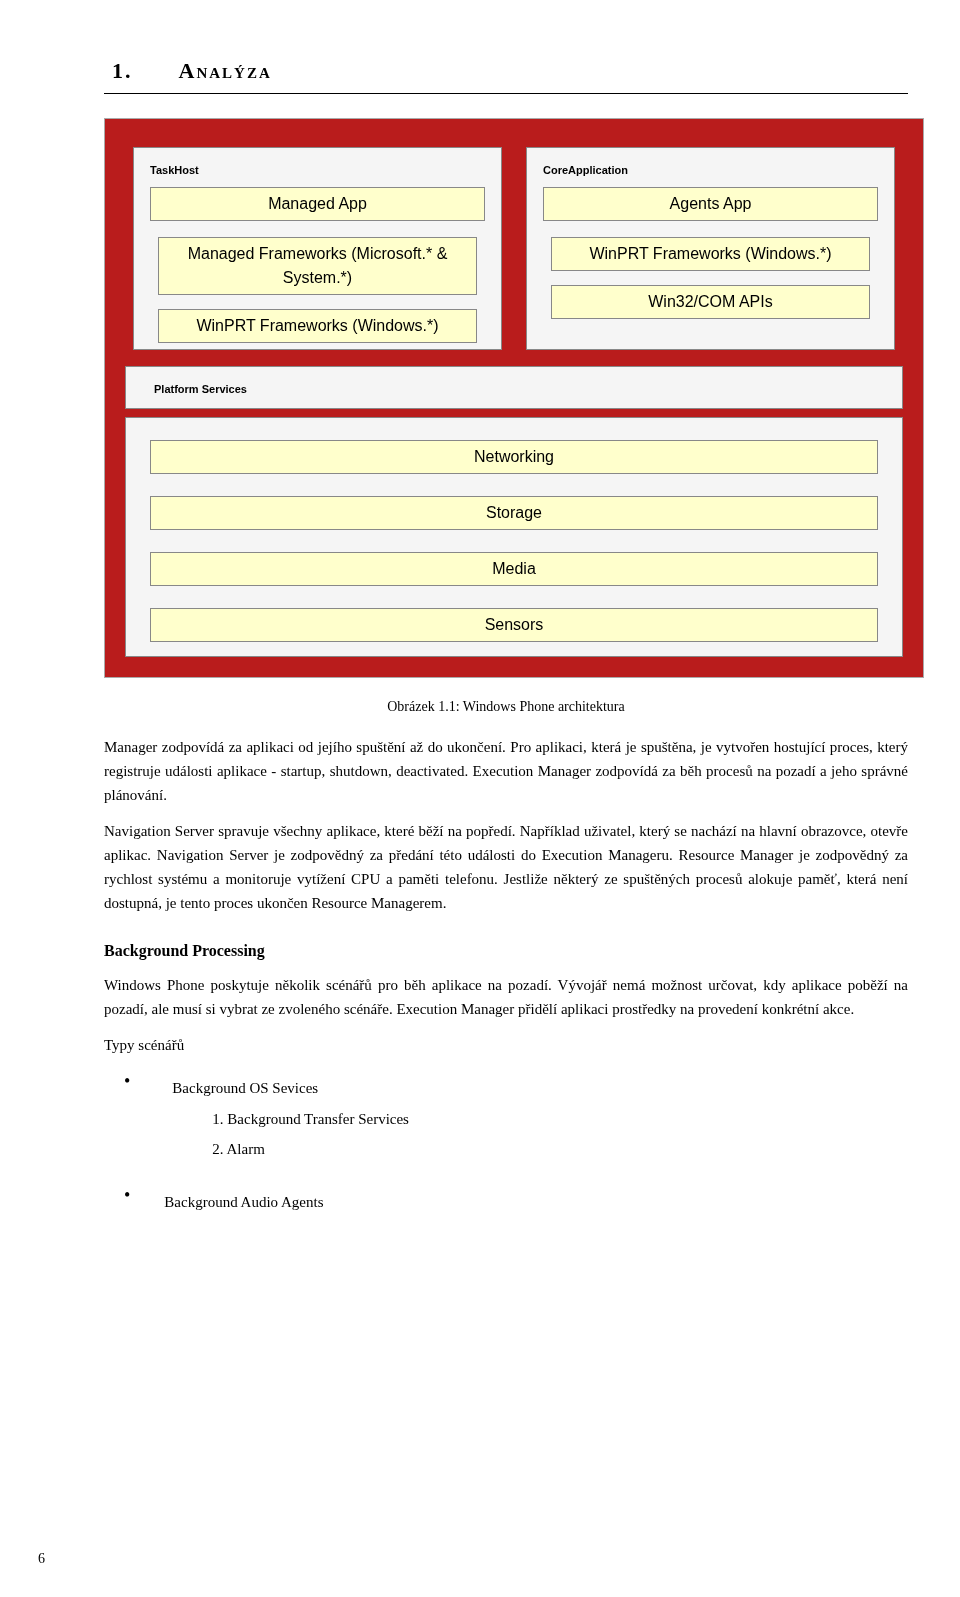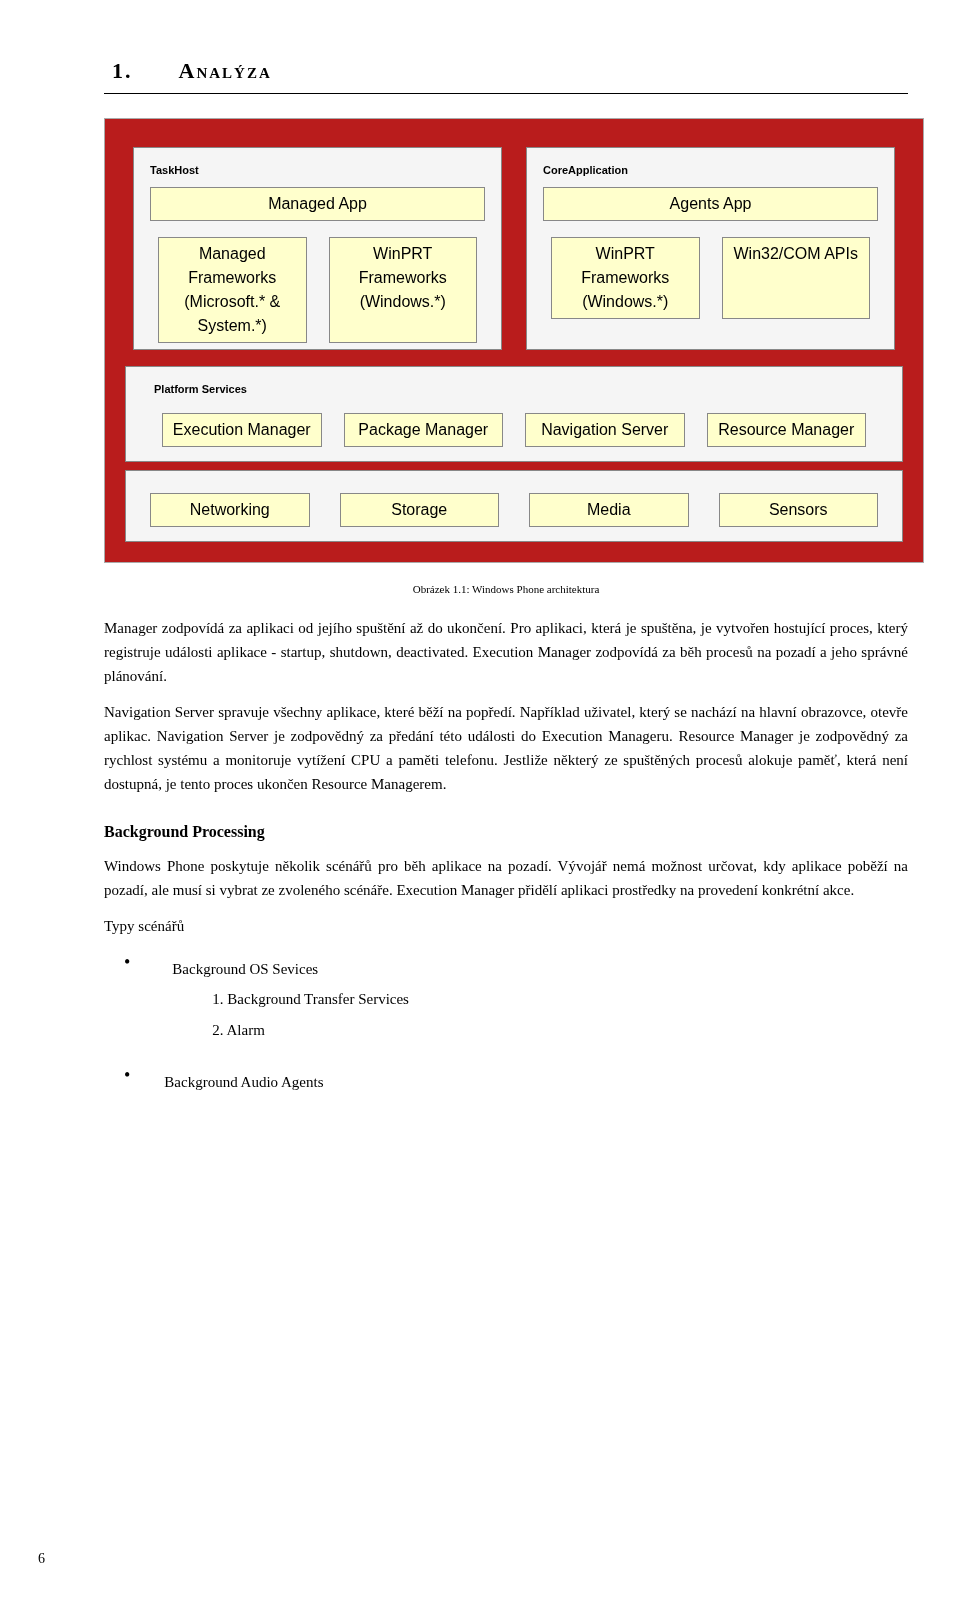--- a/index.html
+++ b/index.html
@@ -56,20 +56,21 @@
       font-size: 16px;
       font-family: Arial, sans-serif;
       font-weight: normal;
       margin-bottom: 5px;
     }
 
     .box-inner-row {
       display: flex;
       gap: 6px;
       margin-bottom: 0;
+      flex-direction: column;
     }
 
     .box-inner-row .box-inner {
       flex: 1;
       margin-bottom: 0;
     }
 
     
     .platform-section {
       border: 1.5px solid #888;
@@ -95,31 +96,32 @@
     
     .base-section {
       border: 1.5px solid #888;
       background: #f5f5f5;
       padding: 6px 8px;
     }
 
     .base-boxes {
       display: flex;
       gap: 14px;
+      flex-direction: column;
     }
 
     .base-boxes .box-inner {
       flex: 1;
       margin-bottom: 0;
     }
 
     
     .figure-caption {
       text-align: center;
-      font-size: 11px;
+      font-size: 14px;
       margin-bottom: 18px;
       font-family: 'Times New Roman', Times, serif;
     }
 
     
     .body-text {
       text-align: justify;
       margin-bottom: 12px;
       font-size: 15px;
       line-height: 1.6;
@@ -207,26 +209,20 @@
       <div class="box-inner">Agents App</div>
       <div class="box-inner-row">
         <div class="box-inner">WinPRT Frameworks (Windows.*)</div>
         <div class="box-inner">Win32/COM APIs</div>
       </div>
     </div>
   </div>
 
   <div class="platform-section">
     <div class="box-group-label">Platform Services</div>
-    <div class="platform-boxes">
-      <div class="box-inner">Execution Manager</div>
-      <div class="box-inner">Package Manager</div>
-      <div class="box-inner">Navigation Server</div>
-      <div class="box-inner">Resource Manager</div>
-    </div>
   </div>
 
   <div class="base-section">
     <div class="base-boxes">
       <div class="box-inner">Networking</div>
       <div class="box-inner">Storage</div>
       <div class="box-inner">Media</div>
       <div class="box-inner">Sensors</div>
     </div>
   </div>

